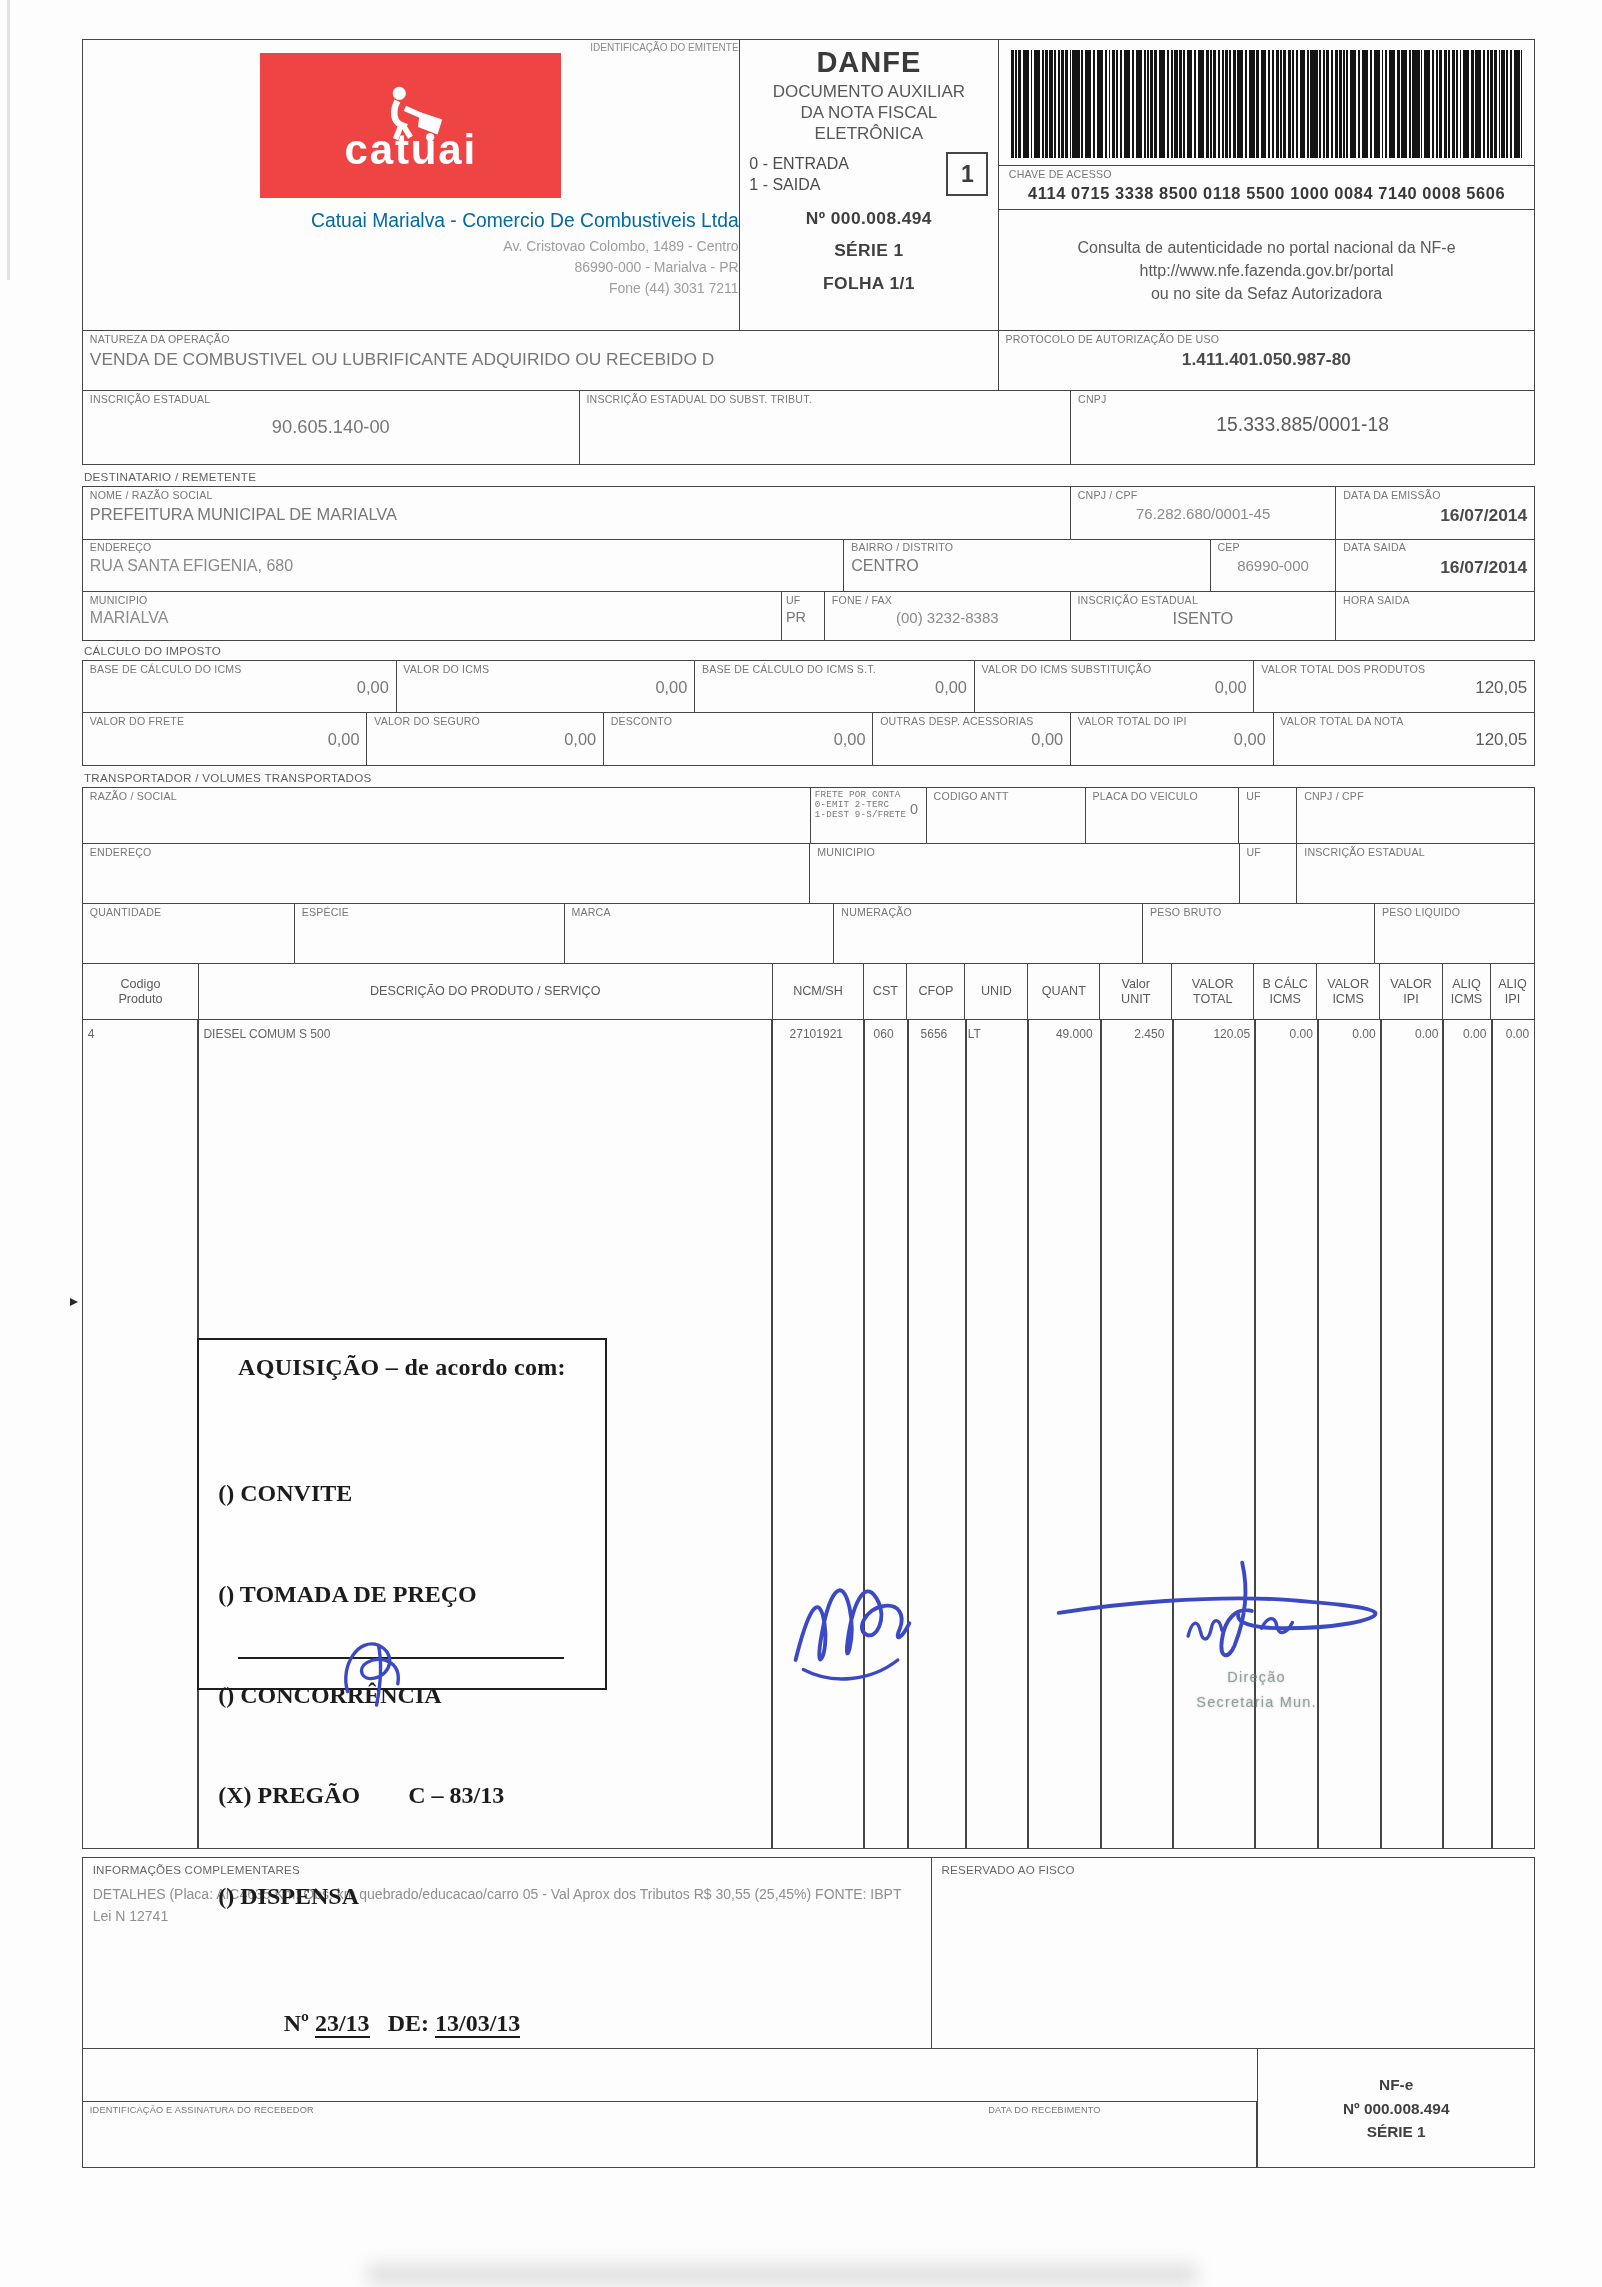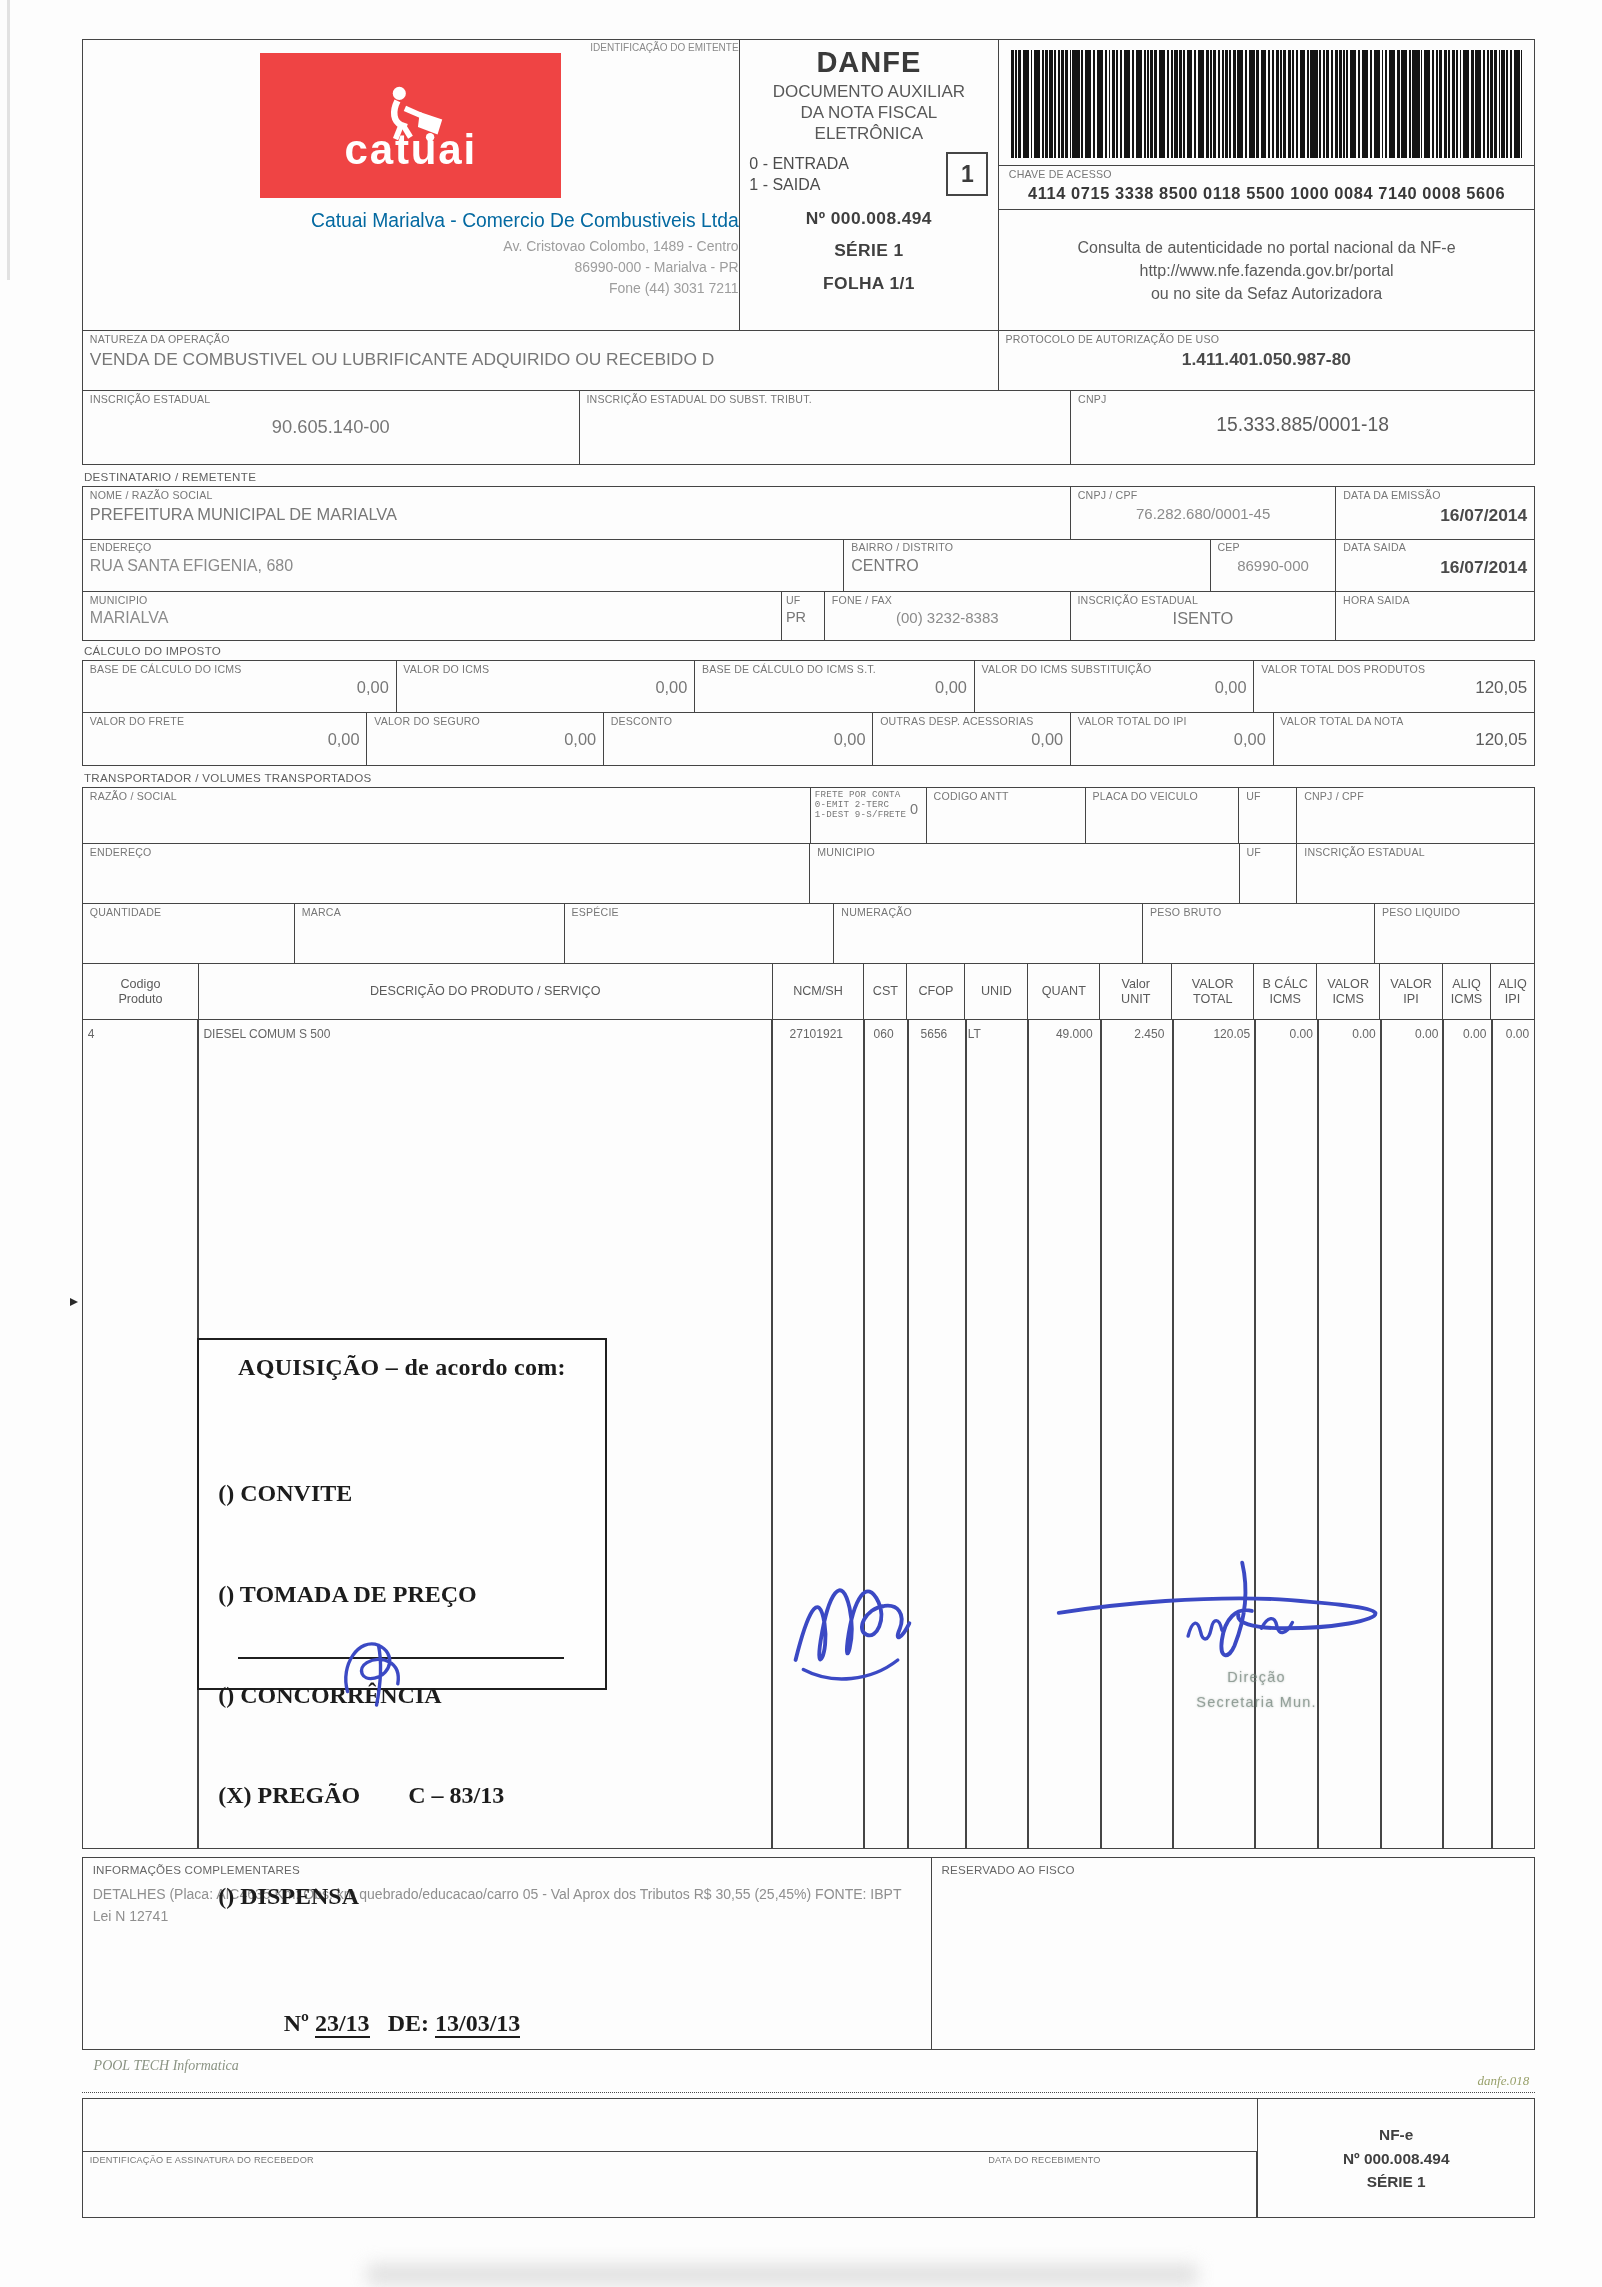--- a/index.html
+++ b/index.html
@@ -313,24 +313,24 @@
         <div class="cl">INSCRIÇÃO ESTADUAL</div>
       </div>
     </div>
   </div>
   <div class="bx" style="height:62px;">
     <div class="row">
       <div class="cell" style="width:212px;">
         <div class="cl">QUANTIDADE</div>
       </div>
       <div class="cell" style="width:270px;">
+        <div class="cl">ESPÉCIE</div>
+      </div>
+      <div class="cell" style="width:270px;">
         <div class="cl">MARCA</div>
-      </div>
-      <div class="cell" style="width:270px;">
-        <div class="cl">ESPÉCIE</div>
       </div>
       <div class="cell" style="width:309px;">
         <div class="cl">NUMERAÇÃO</div>
       </div>
       <div class="cell" style="width:232px;">
         <div class="cl">PESO BRUTO</div>
       </div>
       <div class="cell" style="width:159px;">
         <div class="cl">PESO LIQUIDO</div>
       </div>
@@ -437,25 +437,20 @@
       <div class="cell" style="width:850px;padding:5.8px 9.7px;">
         <div class="cl" style="font-size:11.6px;color:#666;">INFORMAÇÕES COMPLEMENTARES</div>
         <div class="info-txt">DETALHES (Placa: AIC4635   Km:   Obs: km quebrado/educacao/carro 05 - Val Aprox dos Tributos R$ 30,55 (25,45%) FONTE: IBPT Lei N 12741</div>
       </div>
       <div class="cell" style="width:603px;padding:5.8px 9.7px;">
         <div class="cl" style="font-size:11.6px;color:#666;">RESERVADO AO FISCO</div>
       </div>
     </div>
   </div>
 
-  <div class="footer">
-    <div class="foot-l">POOL TECH Informatica</div>
-    <div class="foot-r">danfe.018</div>
-    <div class="dots"></div>
-  </div>
 
   <div class="bx" style="height:120px;">
     <div class="row">
       <div style="width:1177px;border-right:1.9px solid #454545;display:flex;flex-direction:column;">
         <div style="height:53px;border-bottom:1.9px solid #454545;"></div>
         <div style="flex:1;display:flex;">
           <div class="cell" style="flex:1;border-right:none;">
             <div class="cl" style="font-size:9.2px;">IDENTIFICAÇÃO E ASSINATURA DO RECEBEDOR</div>
           </div>
           <div class="cell" style="width:276px;border-right:1.9px solid #454545;">

